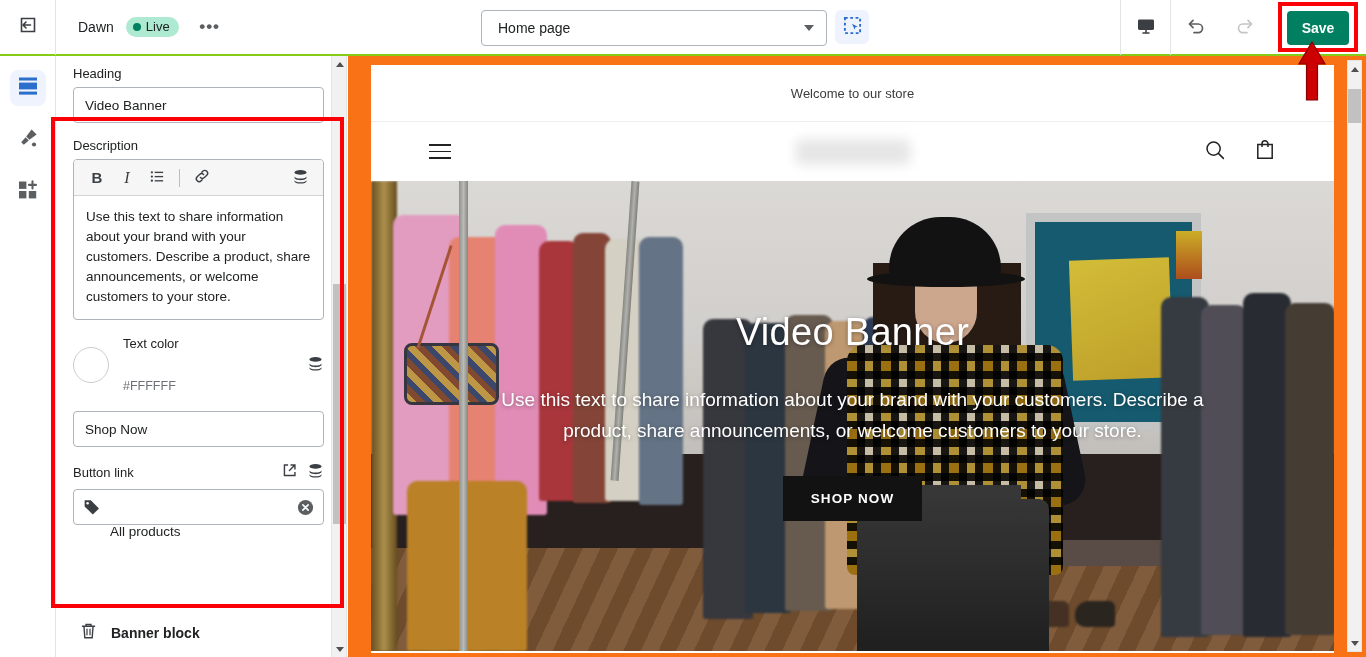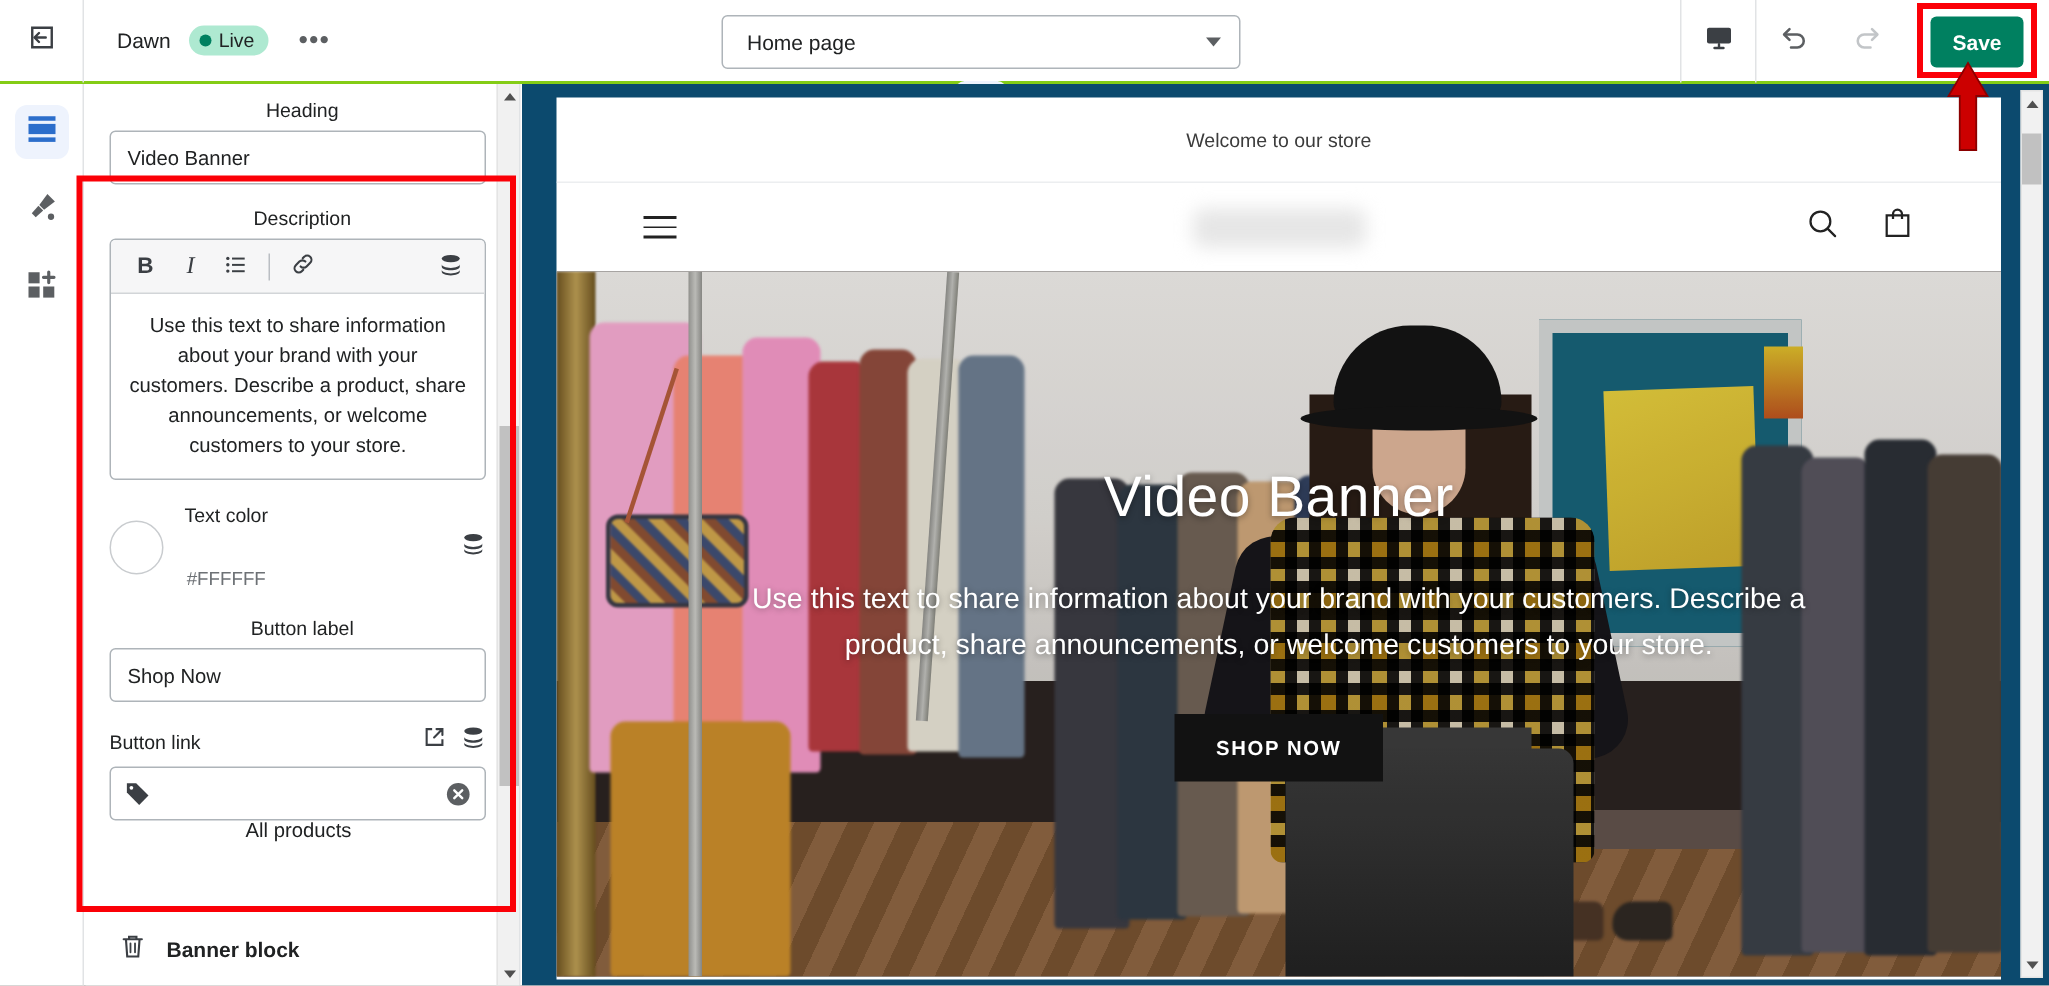--- a/index.html
+++ b/index.html
@@ -30,21 +30,21 @@
     padding: 2px 9px 3px 7px; font-size: 13px; line-height: 15px;
   }
   .tb-live-dot { width: 8px; height: 8px; border-radius: 50%; background: #008060; display:block; }
   .tb-more {
     margin-left: 16px; width: 30px; height: 28px; display: flex; align-items: center;
     justify-content: center; cursor: pointer; letter-spacing: 1px;
     color: #5c5f62; font-size: 17px; font-weight: bold;
   }
   .tb-center {
     position: absolute; left: 481px; top: 10px;
-    display: flex; align-items: center; gap: 8px; flex-direction: column;
+    display: flex; gap: 8px;
   }
   .page-select {
     width: 346px; height: 36px; border: 1px solid #aeb4b9; border-radius: 4px;
     background: #fff; display: flex; align-items: center; justify-content: space-between;
     padding: 0 12px 0 16px; cursor: pointer;
   }
   .page-select-label { font-size: 14px; color: #202223; }
   .caret { width: 0; height: 0; border-left: 5px solid transparent; border-right: 5px solid transparent;
            border-top: 6px solid #5c5f62; }
   .inspector-btn {
@@ -78,21 +78,21 @@
   .panel {
     position: absolute; left: 57px; top: 56px; width: 290px; height: 601px;
     background: #fff; border-right: 1px solid #e1e3e5; overflow: hidden;
   }
   .panel-head {
     height: 56px; display: flex; align-items: center; gap: 14px; padding-left: 18px;
   }
   .back-chevron { cursor: pointer; display:flex; }
   .panel-title { font-size: 15px; font-weight: 600; color: #202223; }
 
-  .panel-body { padding: 10px 16px 0 16px; text-align: center; }
+  .panel-body { padding: 10px 16px 0 16px; }
   .field-label { font-size: 13px; color: #202223; margin-bottom: 6px; }
   .text-input {
     width: 251px; height: 36px; border: 1px solid #aeb4b9; border-radius: 4px;
     background: #fff; padding: 0 11px; font-size: 13.5px; color: #202223;
     font-family: "Liberation Sans", sans-serif; display: flex; align-items: center;
   }
   .fld { margin-bottom: 15px; }
 
   
   .rte { width: 251px; border: 1px solid #aeb4b9; border-radius: 4px; overflow: hidden; background:#fff;}
@@ -145,21 +145,21 @@
     align-items:center; justify-content:center; cursor:pointer;
   }
   .pscroll .arrow-up { top: 0; } .pscroll .arrow-dn { bottom: 0; }
   .tri-up { width:0;height:0;border-left:4px solid transparent;border-right:4px solid transparent;border-bottom:5px solid #505050;}
   .tri-dn { width:0;height:0;border-left:4px solid transparent;border-right:4px solid transparent;border-top:5px solid #505050;}
   .pthumb { position:absolute; left:1px; width: 13px; background: #c1c1c1; cursor:pointer; }
 
   
   .preview {
     position: absolute; left: 348px; top: 56px; width: 1018px; height: 601px;
-    background: #0c4a6e; padding: 5px 16px 0 0;
+    background: #f97316; padding: 5px 16px 0 0;
   }
   .canvas {
     position: absolute; left: 23px; top: 9px; width: 963px; height: 588px;
     background: #fff; overflow: hidden;
   }
   .announce {
     height: 57px; display: flex; align-items: center; justify-content: center;
     border-bottom: 1px solid #eceef0; font-size: 13px; color: #3c3c3c;
   }
   .store-head {
@@ -422,21 +422,20 @@
         <span class="db">
           <svg width="17" height="17" viewBox="0 0 17 17">
             <ellipse cx="8.5" cy="4.4" rx="6" ry="2.4" fill="#3b3f44"></ellipse>
             <path d="M2.5 8.2c0 1.3 2.7 2.4 6 2.4s6-1.1 6-2.4v1.6c0 1.3-2.7 2.4-6 2.4s-6-1.1-6-2.4z" fill="#3b3f44"></path>
             <path d="M2.5 11.9c0 1.3 2.7 2.4 6 2.4s6-1.1 6-2.4v1.3c0 1.3-2.7 2.4-6 2.4s-6-1.1-6-2.4z" fill="#3b3f44"></path>
           </svg>
         </span>
       </div>
 
       <div class="fld">
-        <div class="field-label">Button label</div>
         <div class="text-input">Shop Now</div>
       </div>
 
       <div class="fld">
         <div class="label-row">
           <span class="field-label" style="margin-bottom:0;">Button link</span>
           <span class="spacer"></span>
           <span class="ic">
             <span>
               <svg width="15" height="15" viewBox="0 0 16 16">

